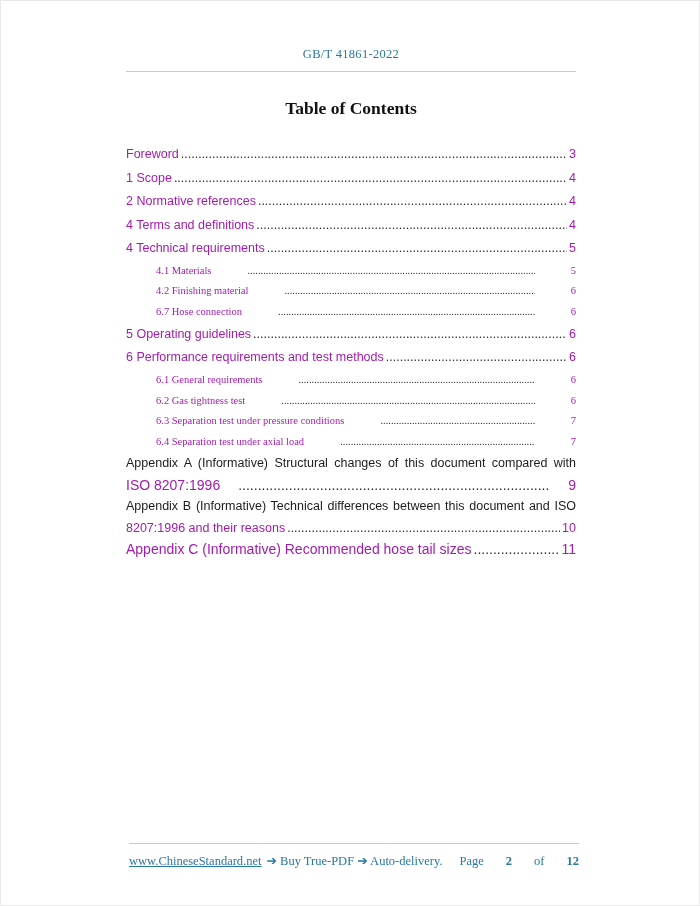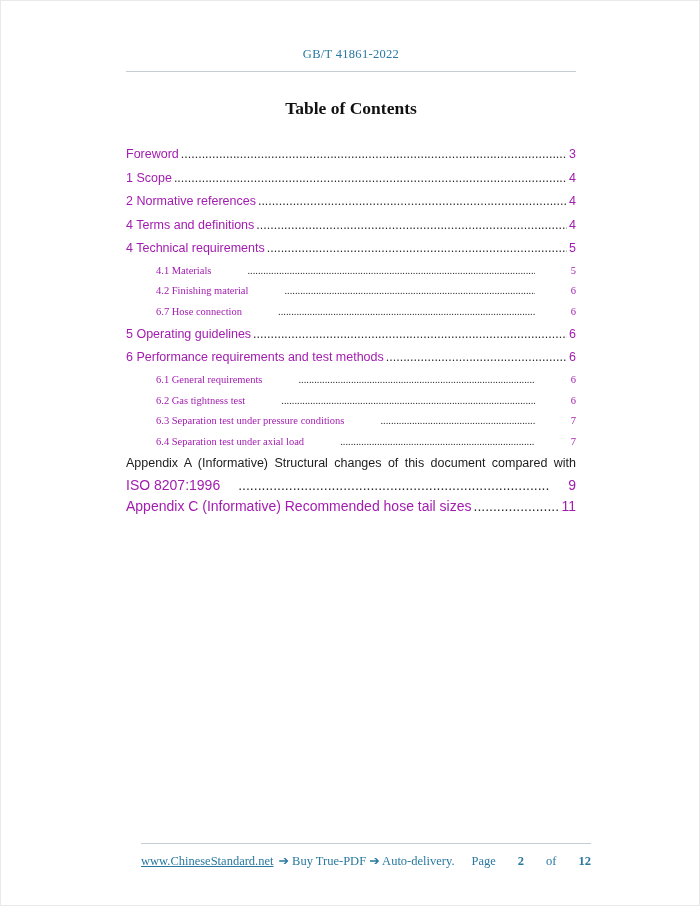--- a/index.html
+++ b/index.html
@@ -93,21 +93,21 @@
 
   .jline {
     text-align: justify;
     text-align-last: justify;
     white-space: nowrap;
     overflow: hidden;
   }
 
   .footer {
     position: absolute;
-    left: 140px;
+    left: 128px;
     width: 450px;
     bottom: 36px;
     border-top: 1px solid #c3cdd3;
     padding-top: 9px;
     display: flex;
     justify-content: space-between;
     align-items: baseline;
     font-family: "Liberation Serif", serif;
     font-size: 12.5px;
     color: #2878a0;
@@ -219,20 +219,28 @@
 
       <div class="toc-appendix">
         <div class="jline">Appendix A (Informative) Structural changes of this document compared with</div>
         <div class="toc-row" style="font-size:14px; line-height:21.5px;gap:16px;">
           <span class="lbl">ISO 8207:1996</span>
           <span class="dots"></span>
           <span class="pg">9</span>
         </div>
       </div>
 
+      <div class="toc-appendix">
+        <div class="jline">Appendix B (Informative) Technical differences between this document and ISO</div>
+        <div class="toc-row" style="font-size:12.5px; line-height:21.5px;">
+          <span class="lbl">8207:1996 and their reasons </span>
+          <span class="dots"></span>
+          <span class="pg">10</span>
+        </div>
+      </div>
 
       <div class="toc-appendix">
         <div class="toc-row" style="font-size:14px; line-height:21.5px;justify-content:space-between;">
           <span class="lbl">Appendix C (Informative) Recommended hose tail sizes</span>
           <span class="dots"></span>
           <span class="pg">11</span>
         </div>
       </div>
 
     </div>

